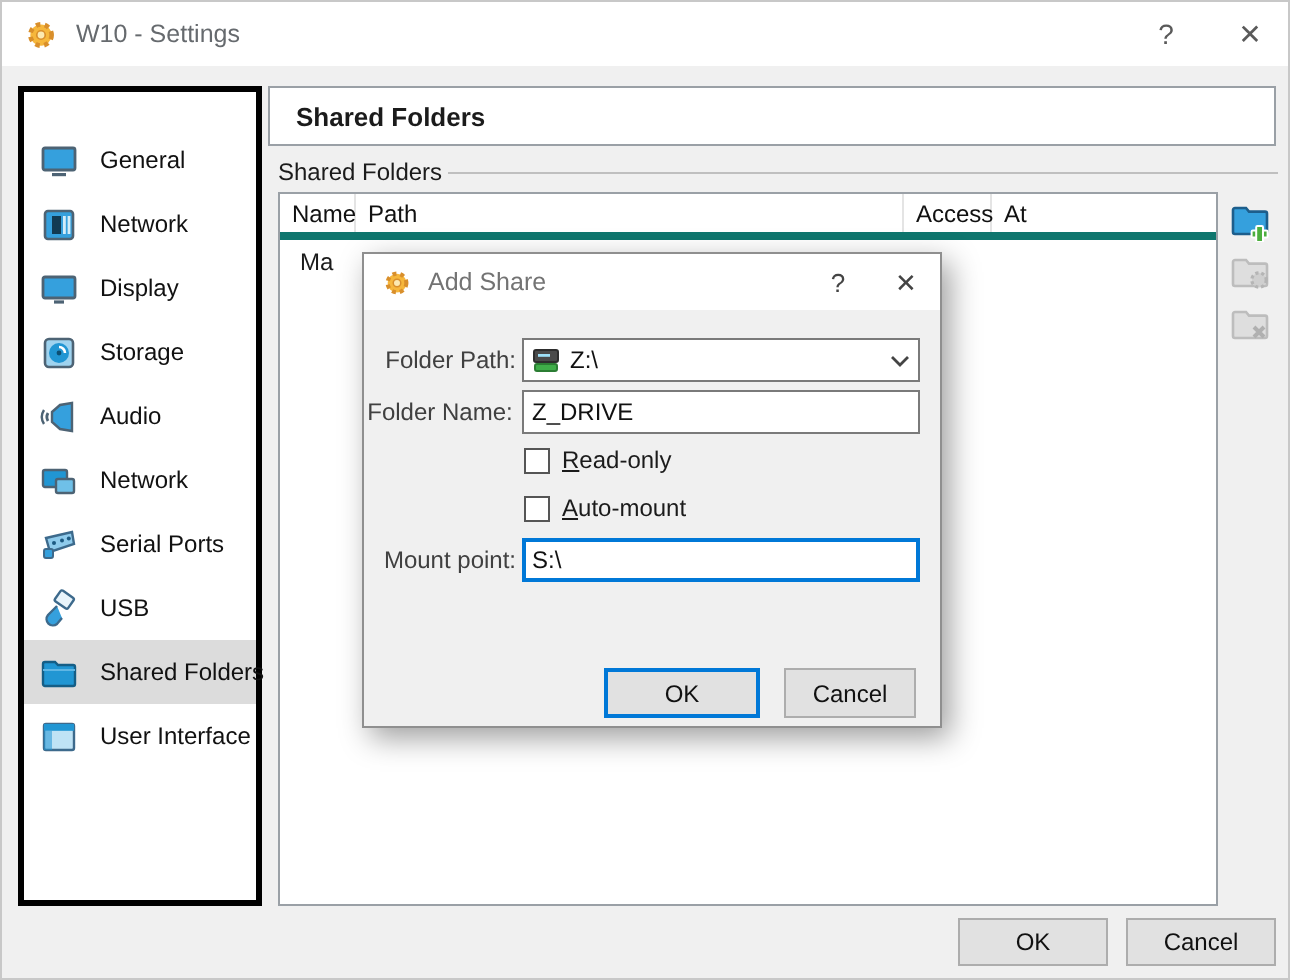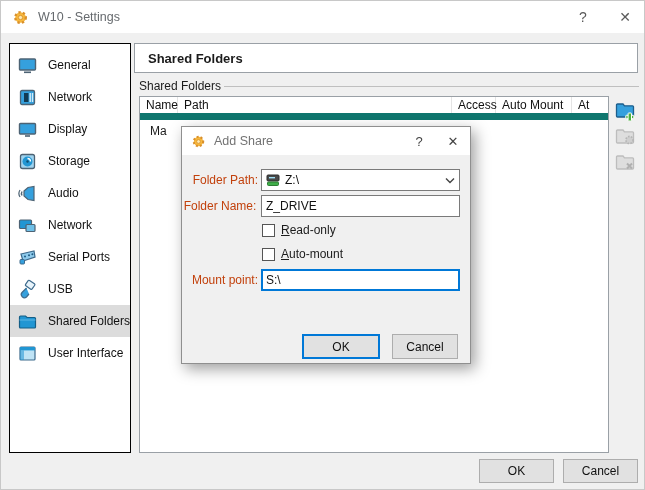--- a/index.html
+++ b/index.html
@@ -20,39 +20,39 @@
   }
   .titlebar .title { margin-left:9px; color:#666a6e; font-size:12.5px; flex:1; }
   .tb-btn {
     width:42px; height:32px; display:flex; align-items:center; justify-content:center;
     color:#5a5a5a; font-size:14px; cursor:default;
   }
   .gear-svg { width:17px; height:17px; }
   
   .sidebar {
     position:absolute; left:8px; top:42px; width:122px; height:410px;
-    background:#ffffff; border:1px solid #000000; padding-top:5px;
+    background:#ffffff; border:3px solid #000000; padding-top:18px;
   }
   .side-item { height:32px; display:flex; align-items:center; gap:10px; padding-left:7px; }
   .side-item.selected { background:#dcdcdc; }
   .side-item svg { width:21px; height:21px; flex:0 0 21px; }
   .side-item .lab { font-size:12px; color:#111; white-space:nowrap; }
   
   .heading-box {
     position:absolute; left:133px; top:42px; width:504px; height:30px;
     background:#fff; border:1px solid #9aa0a6; display:flex; align-items:center;
     padding-left:13px; font-weight:bold; font-size:13px;
   }
   .group-label { position:absolute; left:138px; top:78px; font-size:12px; color:#1b1b1b; }
   .group-line  { position:absolute; left:223px; top:85px; width:415px; height:1px; background:#bfbfbf; }
   .table-box {
     position:absolute; left:138px; top:95px; width:470px; height:357px;
     background:#fff; border:1px solid #9aa0a6;
   }
-  .thead { display:flex; height:23px; border-bottom:7px solid #0f766e; }
+  .thead { display:flex; height:23px; border-bottom:4px solid #0f766e; }
   .th {
     display:flex; align-items:center; padding-left:6px;
     border-right:1px solid #e4e4e4; font-size:12px; color:#111;
   }
   .th:last-child { border-right:none; }
   .th.c-name { width:38px; }
   .th.c-path { width:274px; }
   .th.c-access { width:44px; }
   .th.c-auto { width:76px; }
   .th.c-at { flex:1; }
@@ -64,21 +64,21 @@
   
   .dialog {
     position:absolute; left:180px; top:125px; width:290px; height:238px;
     background:#f0f0f0; border:1px solid #8f8f8f;
     box-shadow: 4px 5px 14px rgba(0,0,0,.38);
   }
   .dlg-titlebar { height:28px; background:#fff; display:flex; align-items:center; padding-left:9px; }
   .dlg-titlebar .gear-svg { width:15px; height:15px; }
   .dlg-titlebar .t { margin-left:8px; flex:1; font-size:12.5px; color:#737373; }
   .dlg-tb-btn { width:34px; height:28px; display:flex; align-items:center; justify-content:center; color:#444; font-size:13px; }
-  .dlg-label { position:absolute; left:0; width:76px; text-align:right; font-size:12px; color:#c2410c; }
+  .dlg-label { position:absolute; left:0; width:76px; text-align:right; font-size:12px; color:#404040; }
   .dlg-field {
     position:absolute; left:79px; width:199px; height:22px;
     background:#fff; border:1px solid #7a7a7a; font-family:"Liberation Sans",sans-serif;
     font-size:12px; padding:0 4px; color:#111;
   }
   .dlg-field.focused { border:2px solid #0078d7; padding:0 3px; }
   .combo { display:flex; align-items:center; gap:5px; padding:0 4px; }
   .combo .drive-svg { width:14px; height:13px; }
   .combo .val { flex:1; }
   .combo .chev { width:10px; height:7px; }
@@ -200,21 +200,20 @@
 
 <div class="heading-box">Shared Folders</div>
 <div class="group-label">Shared Folders</div>
 <div class="group-line"></div>
 
 <div class="table-box">
   <div class="thead">
     <div class="th c-name">Name</div>
     <div class="th c-path">Path</div>
     <div class="th c-access">Access</div>
-    <div class="th c-auto">Auto Mount</div>
     <div class="th c-at">At</div>
   </div>
   <div class="partial-row">Ma</div>
 </div>
 
 <div class="mini-toolbar">
   <div class="mini-btn">
     <svg viewBox="0 0 22 20">
       <path d="M1.5 4 a1 1 0 0 1 1-1 h5.5 l1.5 1.8 h8 a1 1 0 0 1 1 1 V15 a1 1 0 0 1 -1 1 h-15 a1 1 0 0 1 -1-1 Z" fill="#35a0dd" stroke="#1d5e8c" stroke-width="1.3"></path>
       <g stroke="#fff" stroke-width="1">

